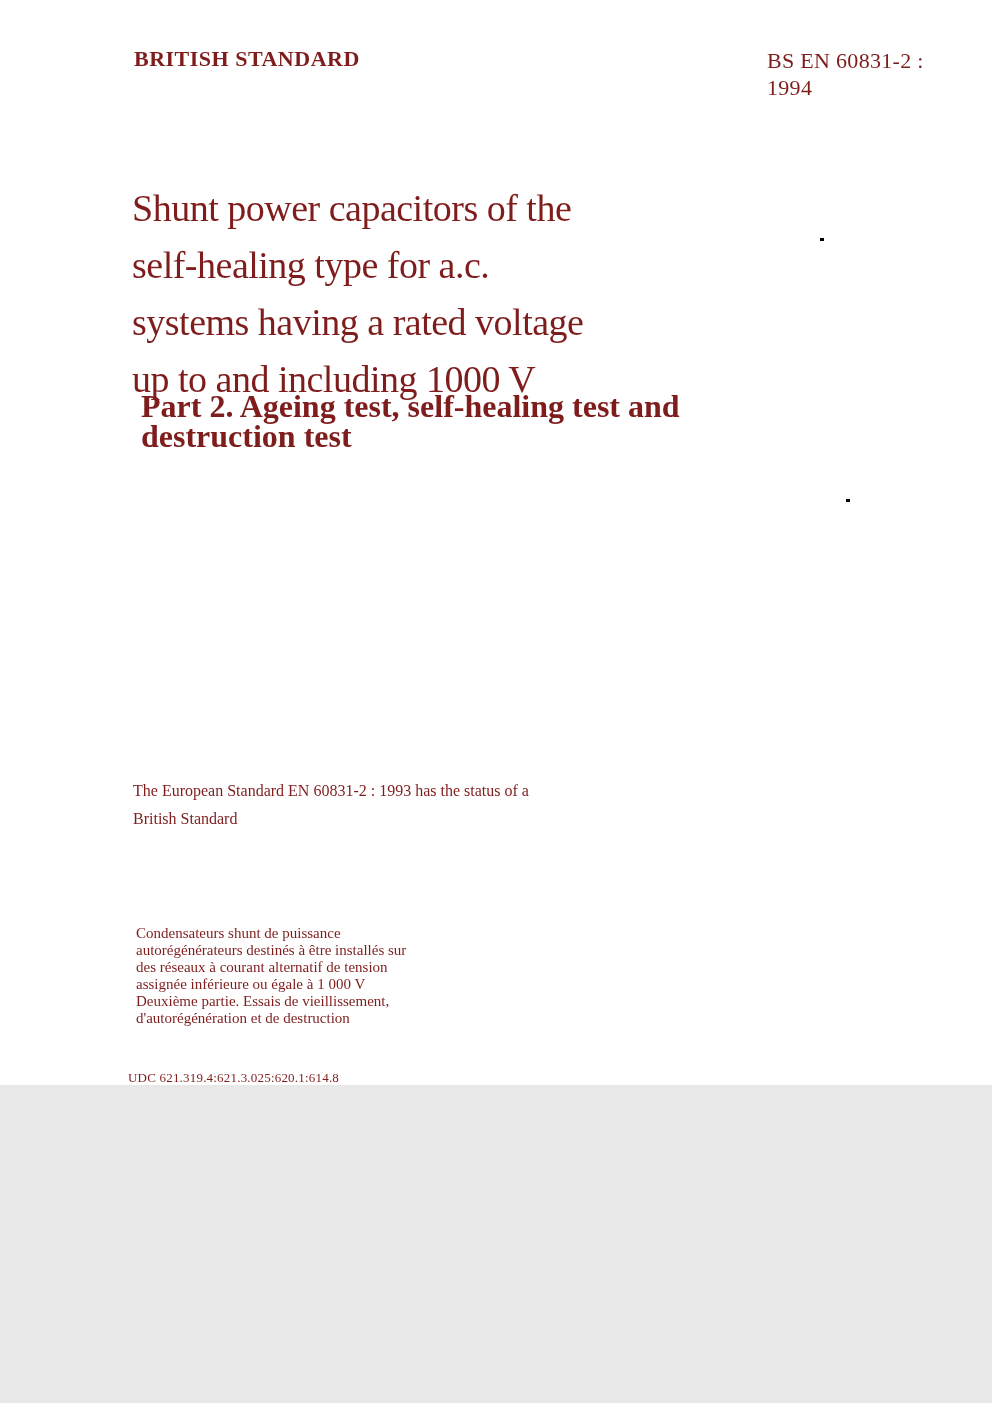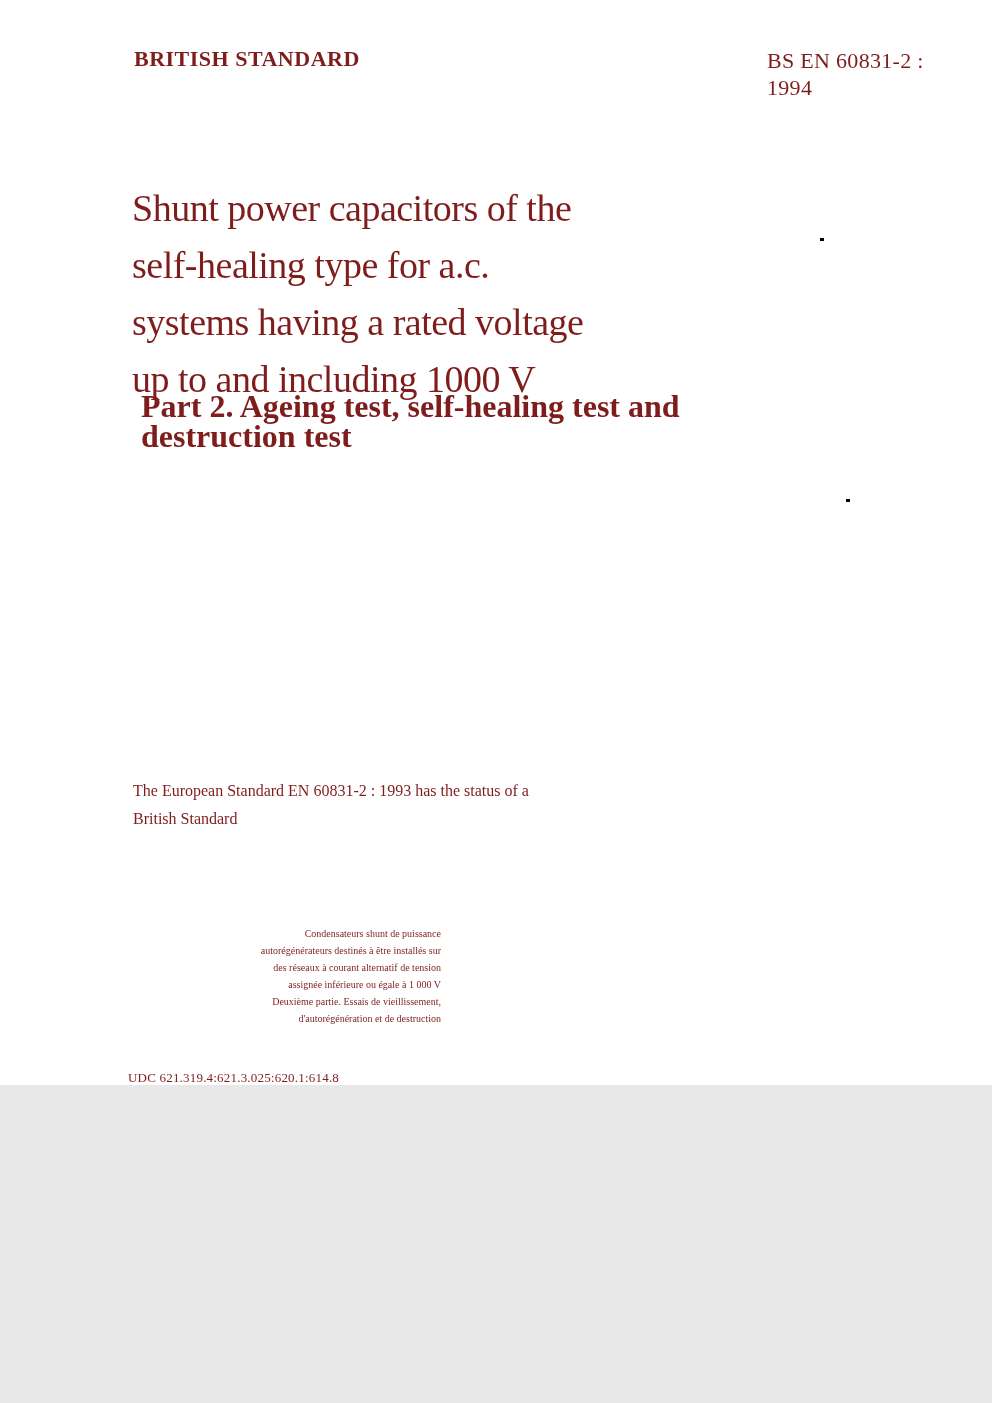--- a/index.html
+++ b/index.html
@@ -40,21 +40,21 @@
 
   
   .status-note {
     position: absolute; left: 133px; top: 777px; width: 520px;
     font-size: 16px; line-height: 28px;
   }
 
   
   .col-fr {
     position: absolute; left: 136px; top: 925px; width: 305px;
-    font-size: 10px; line-height: 17px; text-align: right;
+    font-size: 15px; line-height: 17px;
   }
   .col-de {
     position: absolute; left: 457px; top: 925px; width: 305px;
     font-size: 13px; line-height: 17px;
   }
 
   
   .udc {
     position: absolute; left: 128px; top: 1070px;
     font-size: 13px; letter-spacing: 0.2px;

